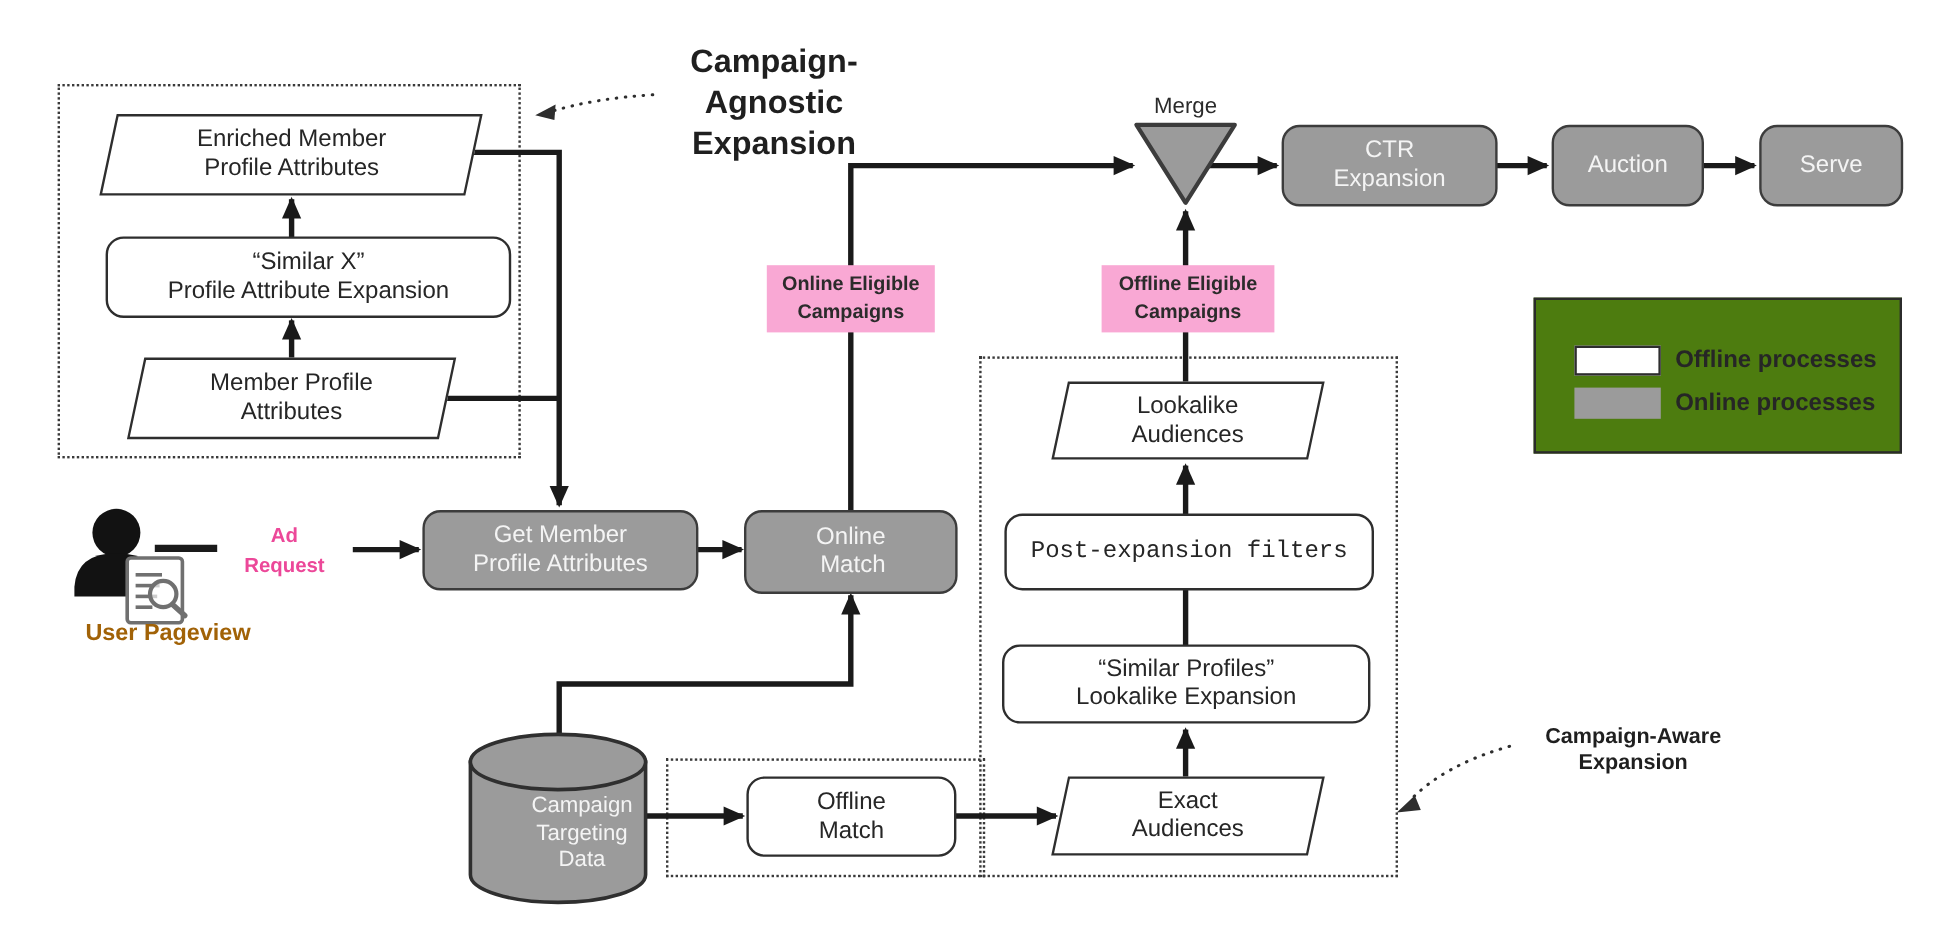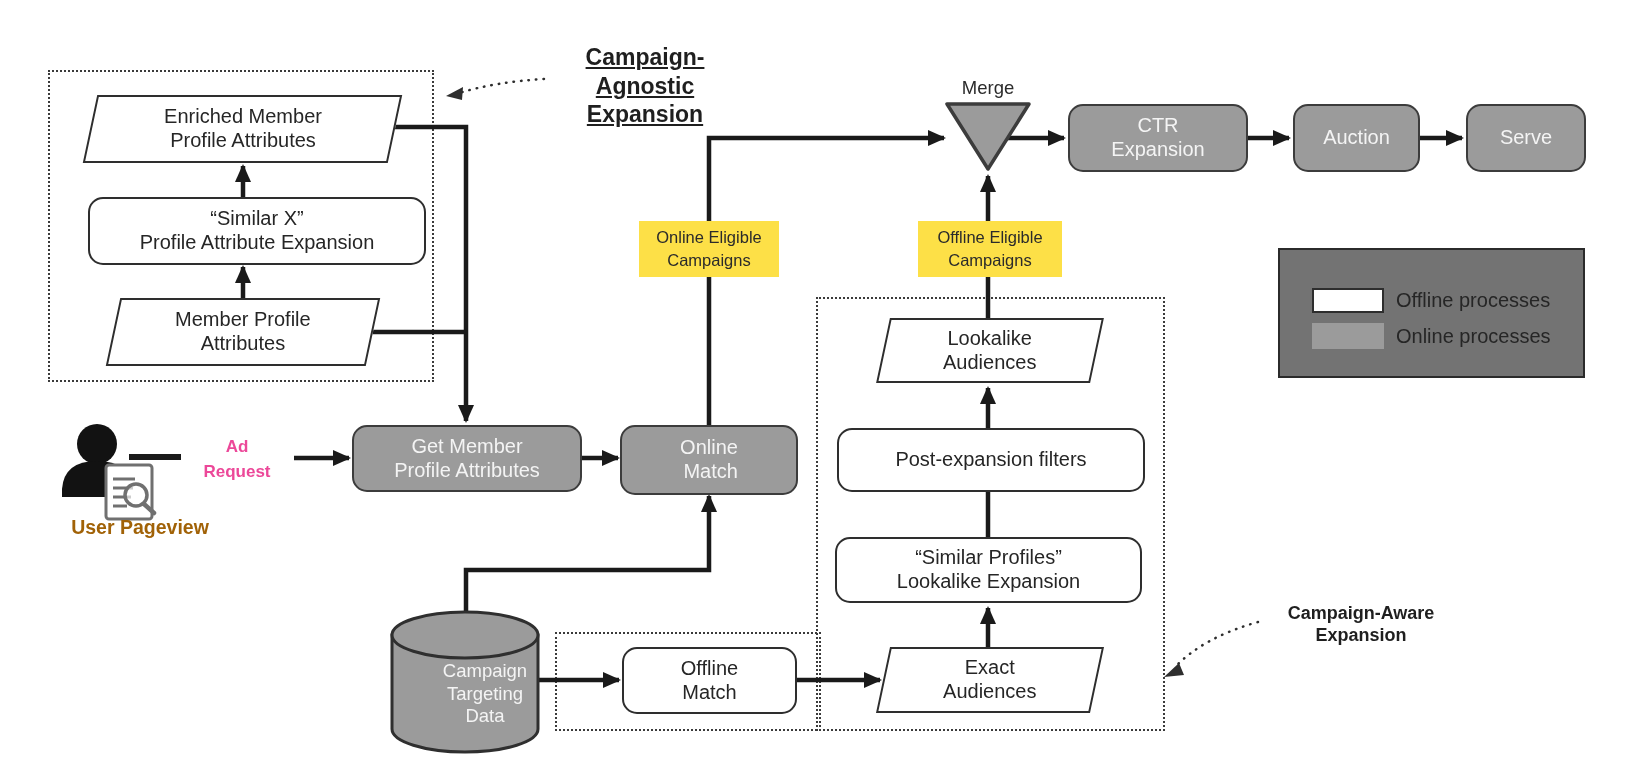--- a/index.html
+++ b/index.html
@@ -38,32 +38,32 @@
   .para .unskew{
     transform:skewX(12deg);white-space:pre-line;text-align:center;
     font-size:20px;line-height:1.18;color:var(--text,#262626);
   }
 
   .lbl{
     position:absolute;display:flex;align-items:center;justify-content:center;
     text-align:center;white-space:pre-line;color:#2b2b2b;
   }
   .lbl.bold{font-weight:bold;color:#1f1f1f;}
-  .lbl.white-bg{background:#fde047;}
+  .lbl.white-bg{background:#f9a8d4;font-weight:bold;}
 
   .cyl-text{
     position:absolute;display:flex;align-items:center;justify-content:center;
     text-align:center;white-space:pre-line;font-size:18.5px;line-height:1.22;
     color:var(--text-on-gray,#f0f0f0);
     margin-left:20px;
   }
 
   
   .legend-box{
-    position:absolute;background:#737373;border:2.5px solid #2b2b2b;box-sizing:border-box;
+    position:absolute;background:#4d7c0f;border:2.5px solid #2b2b2b;box-sizing:border-box;font-weight:bold;
   }
   .swatch{position:absolute;box-sizing:border-box;}
   .swatch.offline{background:#ffffff;border:2.5px solid #2e2e2e;}
   .swatch.online{background:var(--online-fill,#9b9b9b);}
   .legend-label{
     position:absolute;font-size:20px;color:#262626;display:flex;align-items:center;
     white-space:nowrap;
   }
 </style>
 </head>
@@ -159,36 +159,36 @@
 Match</div>
   <div class="proc gray" style="left:1068px;top:104px;width:180px;height:68px;">CTR
 Expansion</div>
   <div class="proc gray" style="left:1293px;top:104px;width:127px;height:68px;">Auction</div>
   <div class="proc gray" style="left:1466px;top:104px;width:120px;height:68px;">Serve</div>
 
   <div class="para" style="left:883px;top:318px;width:214px;height:65px;">
     <span class="unskew">Lookalike
 Audiences</span>
   </div>
-  <div class="proc" style="left:837px;top:428px;width:308px;height:64px;">Post-expansion filters</div>
+  <div class="proc" style="left:837px;top:428px;width:308px;height:64px;font-family:Liberation Mono, monospace;">Post-expansion filters</div>
   <div class="proc" style="left:835px;top:537px;width:307px;height:66px;">“Similar Profiles”
 Lookalike Expansion</div>
   <div class="para" style="left:883px;top:647px;width:214px;height:66px;">
     <span class="unskew">Exact
 Audiences</span>
   </div>
   <div class="proc" style="left:622px;top:647px;width:175px;height:67px;">Offline
 Match</div>
 
   <div class="cyl-text" style="left:392px;top:648px;width:146px;height:92px;">Campaign
 Targeting
 Data</div>
 
   <div class="lbl" style="left:938px;top:77px;width:100px;height:22px;font-size:18.5px;">Merge</div>
-  <div class="lbl bold" style="left:540px;top:59px;width:210px;height:54px;font-size:23px;line-height:1.25;text-decoration:underline;">Campaign-Agnostic
+  <div class="lbl bold" style="left:540px;top:59px;width:210px;height:54px;font-size:27px;line-height:1.25;">Campaign-Agnostic
 Expansion</div>
   <div class="lbl bold" style="left:1256px;top:597px;width:210px;height:54px;font-size:18px;line-height:1.25;">Campaign-Aware
 Expansion</div>
   <div class="lbl white-bg" style="left:639px;top:221px;width:140px;height:56px;font-size:16.5px;line-height:1.4;">Online Eligible
 Campaigns</div>
   <div class="lbl white-bg" style="left:918px;top:221px;width:144px;height:56px;font-size:16.5px;line-height:1.4;">Offline Eligible
 Campaigns</div>
   <div class="lbl" style="left:193px;top:436px;width:88px;height:48px;font-size:17px;font-weight:bold;line-height:1.45;color:#ec4899;">Ad
 Request</div>
   <div class="lbl" style="left:40px;top:514px;width:200px;height:26px;font-size:19.5px;font-weight:bold;color:#a16207;">User Pageview</div>

